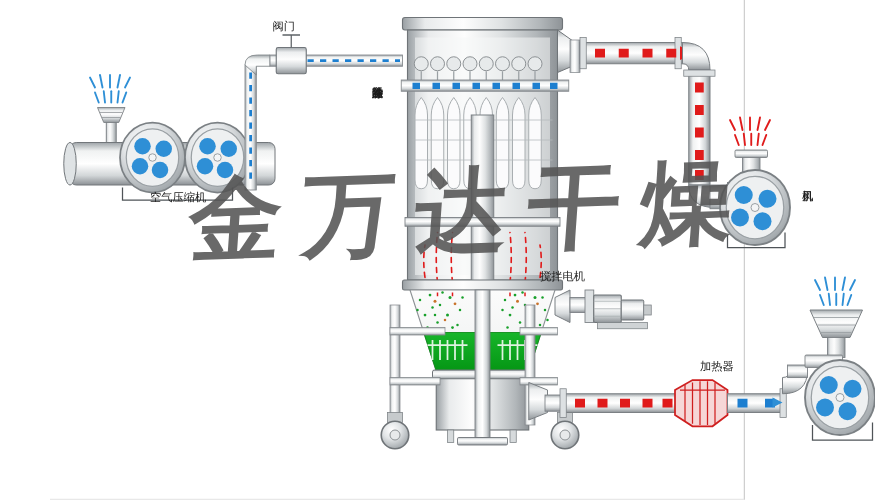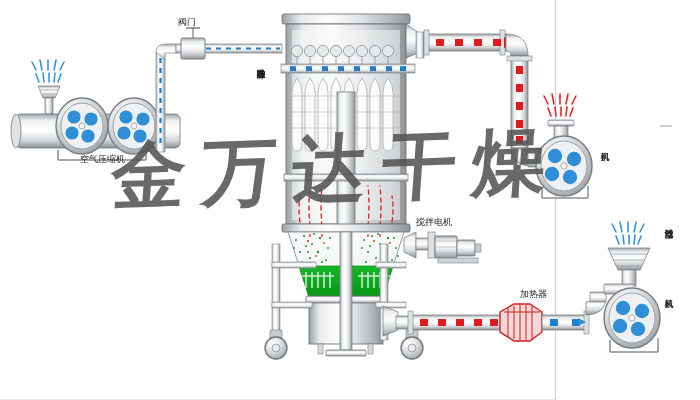--- a/index.html
+++ b/index.html
@@ -1,21 +1,21 @@
 <!DOCTYPE html>
 <html lang="zh"><head>
 <meta charset="utf-8">
 <title>GFG</title>
 <style>
   html,body{margin:0;padding:0;background:#ffffff;}
   body{width:700px;height:400px;overflow:hidden;
        font-family:"DejaVu Sans","Liberation Sans",sans-serif;}
   #stage{position:relative;width:556px;height:400px;background:#ffffff;
          border-right:1px solid #cfcfcf;border-bottom:1px solid #e8e8e8;
-         box-sizing:border-box;}
+         box-sizing:border-box;margin-left:40px;}
   svg.layer{position:absolute;left:0;top:0;width:700px;height:400px;}
   .lbl{position:absolute;color:#1a1a1a;font-size:9px;line-height:1.05;
        letter-spacing:0px;white-space:nowrap;}
   .lbl-v{writing-mode:vertical-rl;text-orientation:upright;line-height:1.12;}
   .title{position:absolute;font-size:17px;color:#171717;letter-spacing:0.5px;
          white-space:nowrap;}
   .wm{position:absolute;color:#555555;opacity:.88;font-weight:bold;
       font-family:"DejaVu Serif","Liberation Serif",serif;
       font-size:74px;white-space:nowrap;letter-spacing:16px;
       transform:skewX(-6deg) rotate(-2deg);pointer-events:none;}
@@ -459,21 +459,21 @@
 </svg>
 
 <div class="lbl" style="left:178px;top:18px;">阀门</div>
 
 <div class="lbl lbl-v" style="left:256px;top:62px;">脉冲布袋除尘器</div>
 
 <div class="lbl" style="left:80px;top:155px;">空气压缩机</div>
 
 <div class="lbl lbl-v" style="left:600px;top:145px;">引风机</div>
 
-<div class="lbl" style="left:416px;top:218px;">搅拌电机</div>
+<div class="lbl" style="left:392px;top:218px;">搅拌电机</div>
 
 <div class="lbl" style="left:520px;top:290px;">加热器</div>
 
 <div class="lbl lbl-v" style="left:664px;top:222px;">空气过滤器</div>
 
 <div class="lbl lbl-v" style="left:664px;top:292px;">鼓风机</div>
 
 <div class="wm" style="left:112px;top:120px;">金万达干燥</div>
 
 

